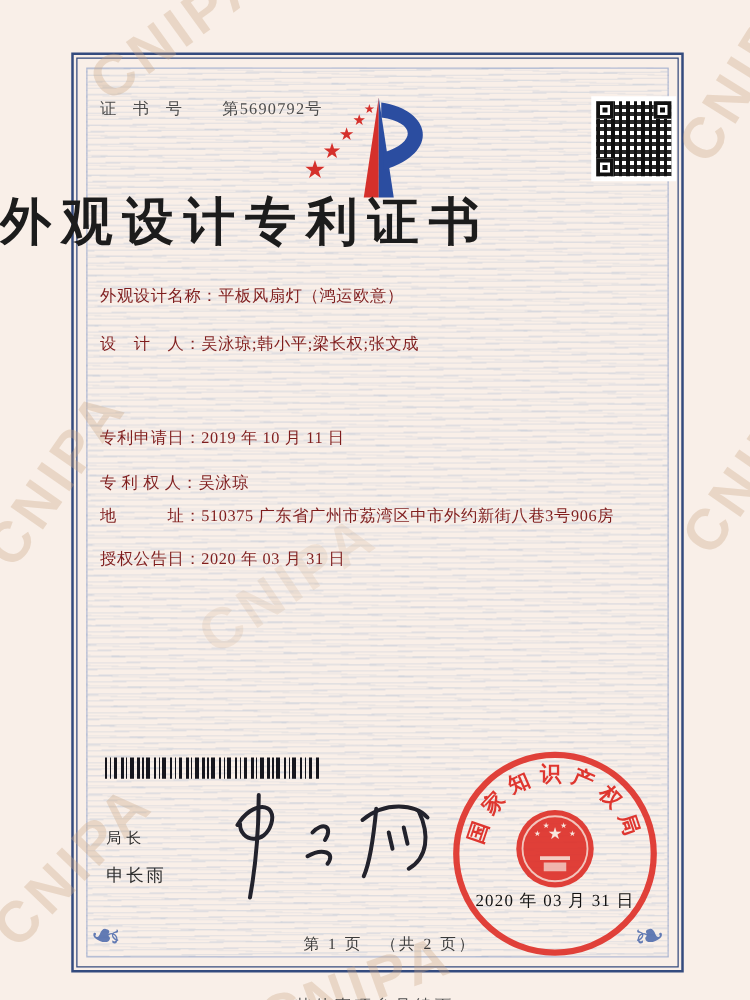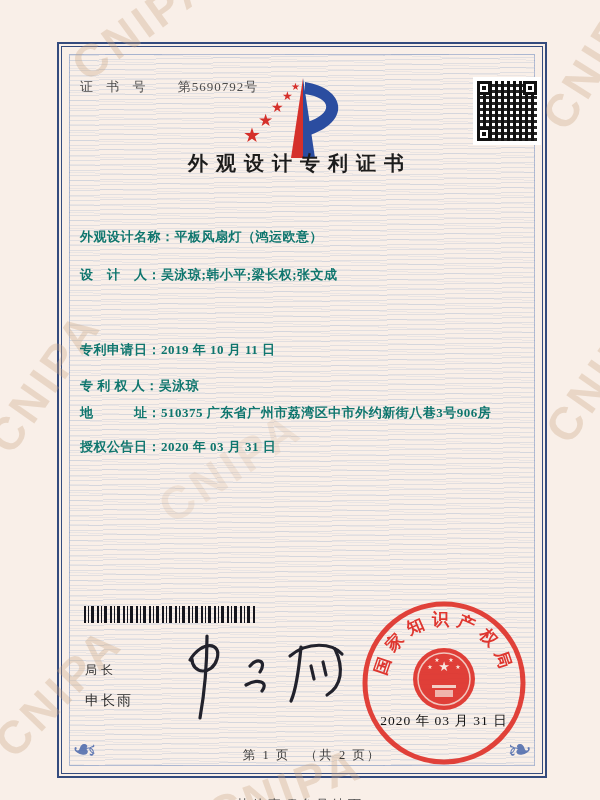--- a/index.html
+++ b/index.html
@@ -35,23 +35,23 @@
   .logo{position:absolute;left:233px;top:72px;width:134px;height:92px;}
   
   .qr{position:absolute;left:473px;top:77px;width:64px;height:64px;background:#fff;padding:2px;}
   .qr-body{position:relative;width:60px;height:60px;margin:2px;
     background-image:
       repeating-linear-gradient(0deg,rgba(17,17,17,.9) 0 3px,transparent 3px 6px),
       repeating-linear-gradient(90deg,#111 0 3px,#fff 3px 6px);}
   .finder{position:absolute;width:14px;height:14px;border:3px solid #111;background:#fff;box-sizing:border-box;}
   .finder:after{content:"";position:absolute;left:2px;top:2px;width:4px;height:4px;background:#111;}
   .finder.tl{left:0;top:0;} .finder.tr{right:0;top:0;} .finder.bl{left:0;bottom:0;}
-  .title{position:absolute;left:0;top:150px;width:100%;text-align:center;
-    font-size:20px;font-weight:bold;letter-spacing:8px;color:#1c1c1c;}
-  .field{position:absolute;left:80px;font-size:13px;color:#0f766e;white-space:nowrap;letter-spacing:.5px;font-weight:bold;}
+  .title{position:absolute;left:0;top:150px;width:100%;
+    font-size:41px;font-weight:bold;letter-spacing:8px;color:#1c1c1c;}
+  .field{position:absolute;left:80px;font-size:13px;color:#7f1d1d;white-space:nowrap;letter-spacing:.5px;}
   .f0{top:228px;} .f1{top:266px;} .f2{top:304px;} .f3{top:341px;}
   .f4{top:377px;} .f5{top:404px;} .f6{top:438px;}
   .field.right{left:313px;}
   .paras{position:absolute;left:78px;top:466px;width:452px;font-size:13px;line-height:22px;
     text-align:justify;color:#3a3a3a;}
   .paras p{margin:0 0 4px 0;text-indent:2em;}
   .barcode{position:absolute;left:84px;top:606px;width:172px;height:17px;
     background:repeating-linear-gradient(90deg,#15151d 0 2px,transparent 2px 4px,#15151d 4px 5px,transparent 5px 7px,#15151d 7px 10px,transparent 10px 13px);}
   .director-label{position:absolute;left:85px;top:662px;font-size:12px;letter-spacing:4px;color:#2e2e2e;}
   .director-name{position:absolute;left:85px;top:692px;font-size:14px;letter-spacing:2px;color:#2e2e2e;}

